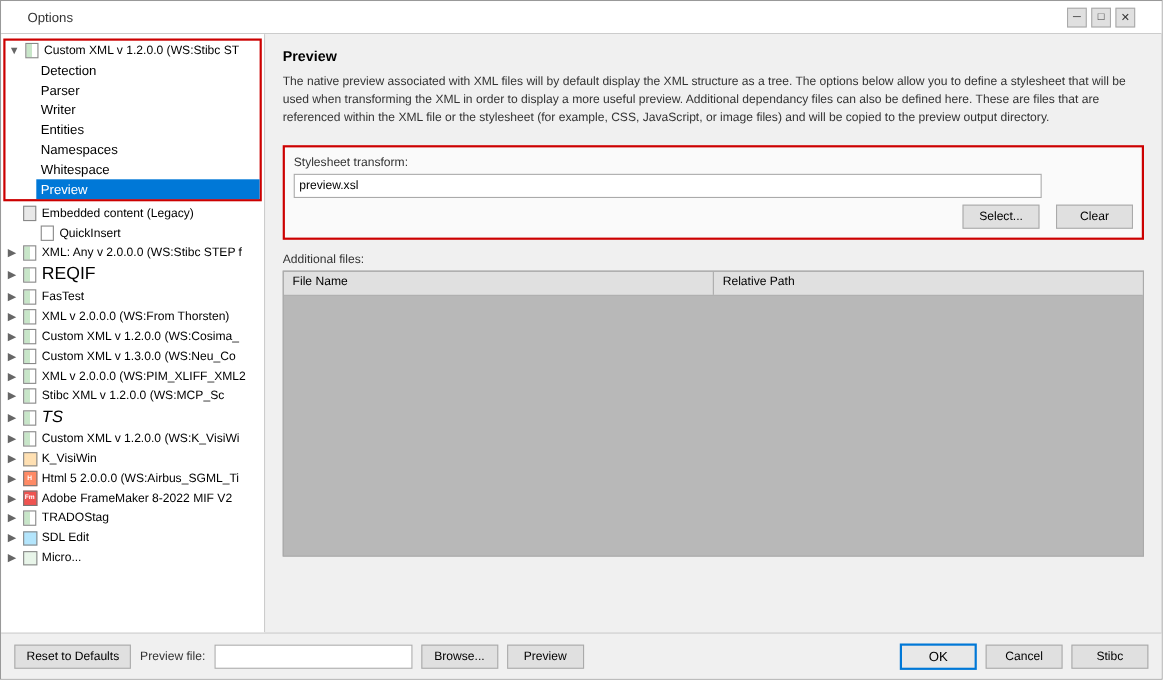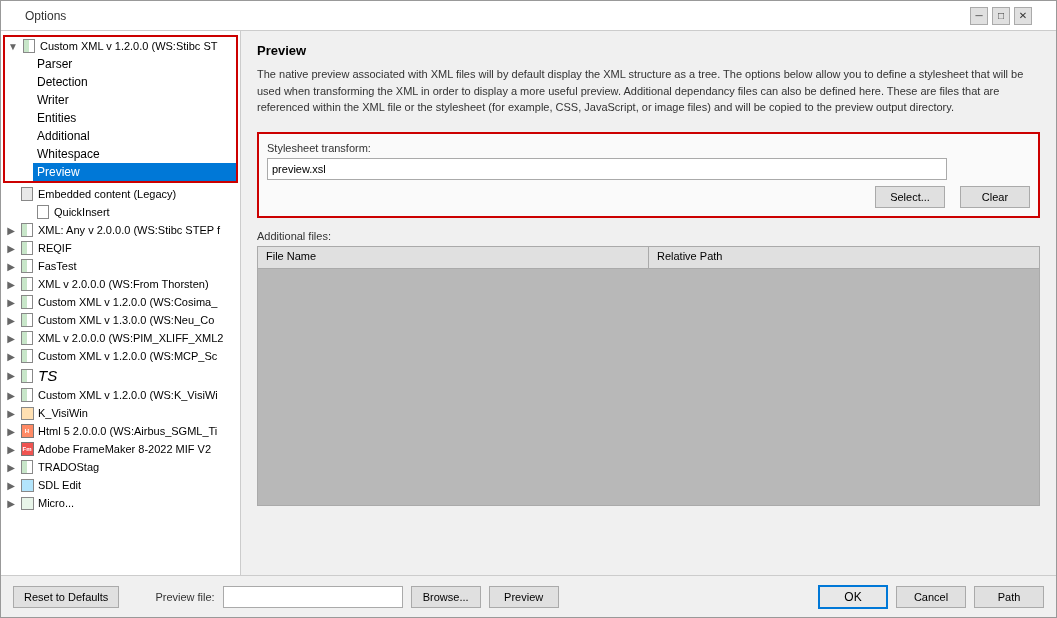--- a/index.html
+++ b/index.html
@@ -238,21 +238,20 @@
       background: #f0f0f0;
       border-top: 1px solid #ccc;
       display: flex;
       align-items: center;
       padding: 0 12px;
       gap: 8px;
     }
     .bottom-bar-label {
       font-size: 11px;
       color: #333;
-      margin-left: 28px;
     }
     .bottom-input {
       width: 180px;
       height: 22px;
       border: 1px solid #aaa;
       background: #fff;
       padding: 2px 4px;
       font-size: 11px;
     }
     .spacer { flex: 1; }
@@ -292,33 +291,33 @@
       <div class="red-border-group">
         <div class="tree-item" style="padding-left:2px;">
           <span class="tree-expand">▼</span>
           <span class="tree-icon">
             <span class="icon-doc-xml"></span>
           </span>
           <span style="font-size:11px;">Custom XML v 1.2.0.0 (WS:Stibc ST</span>
         </div>
         <div class="sub-items">
           <div class="sub-item">
+            <span>Detection</span>
+          </div>
+          <div class="sub-item">
             <span>Parser</span>
           </div>
           <div class="sub-item">
-            <span>Detection</span>
-          </div>
-          <div class="sub-item">
             <span>Writer</span>
           </div>
           <div class="sub-item">
             <span>Entities</span>
           </div>
           <div class="sub-item">
-            <span>Additional</span>
+            <span>Namespaces</span>
           </div>
           <div class="sub-item">
             <span>Whitespace</span>
           </div>
           <div class="sub-item active">
             <span>Preview</span>
           </div>
         </div>
       </div>
 
@@ -342,21 +341,21 @@
         <span class="tree-icon">
           <span class="icon-doc-xml"></span>
         </span>
         <span style="font-size:11px;">XML: Any v 2.0.0.0 (WS:Stibc STEP f</span>
       </div>
       <div class="tree-item" style="padding-left:4px;">
         <span class="tree-expand">▶</span>
         <span class="tree-icon">
           <span class="icon-doc-xml"></span>
         </span>
-        <span style="font-size:11px;">REQIF</span>
+        <span style="font-size:16px;">REQIF</span>
       </div>
       <div class="tree-item" style="padding-left:4px;">
         <span class="tree-expand">▶</span>
         <span class="tree-icon">
           <span class="icon-doc-xml"></span>
         </span>
         <span style="font-size:11px;">FasTest</span>
       </div>
       <div class="tree-item" style="padding-left:4px;">
         <span class="tree-expand">▶</span>
@@ -384,21 +383,21 @@
         <span class="tree-icon">
           <span class="icon-doc-xml"></span>
         </span>
         <span style="font-size:11px;">XML v 2.0.0.0 (WS:PIM_XLIFF_XML2</span>
       </div>
       <div class="tree-item" style="padding-left:4px;">
         <span class="tree-expand">▶</span>
         <span class="tree-icon">
           <span class="icon-doc-xml"></span>
         </span>
-        <span style="font-size:11px;">Custom XML v 1.2.0.0 (WS:MCP_Sc</span>
+        <span style="font-size:11px;">Stibc XML v 1.2.0.0 (WS:MCP_Sc</span>
       </div>
       <div class="tree-item" style="padding-left:4px;">
         <span class="tree-expand">▶</span>
         <span class="tree-icon">
           <span class="icon-doc-xml"></span>
         </span>
         <span style="font-size:15px;font-style:italic;">TS</span>
       </div>
       <div class="tree-item" style="padding-left:4px;">
         <span class="tree-expand">▶</span>
@@ -481,15 +480,15 @@
 
   <div class="bottom-bar">
     <button class="btn">Reset to Defaults</button>
     <span class="bottom-bar-label">Preview file:</span>
     <input type="text" class="bottom-input" style="">
     <button class="btn">Browse...</button>
     <button class="btn">Preview</button>
     <div class="spacer"></div>
     <button class="ok-btn">OK</button>
     <button class="btn">Cancel</button>
-    <button class="btn">Path</button>
+    <button class="btn">Stibc</button>
   </div>
 </div>
 
 </body></html>

